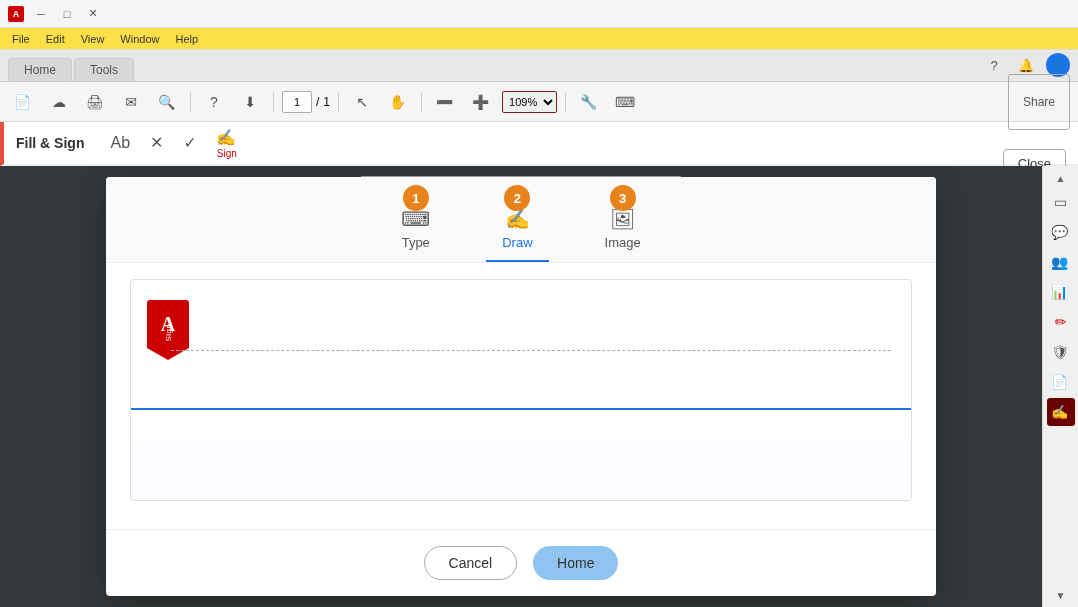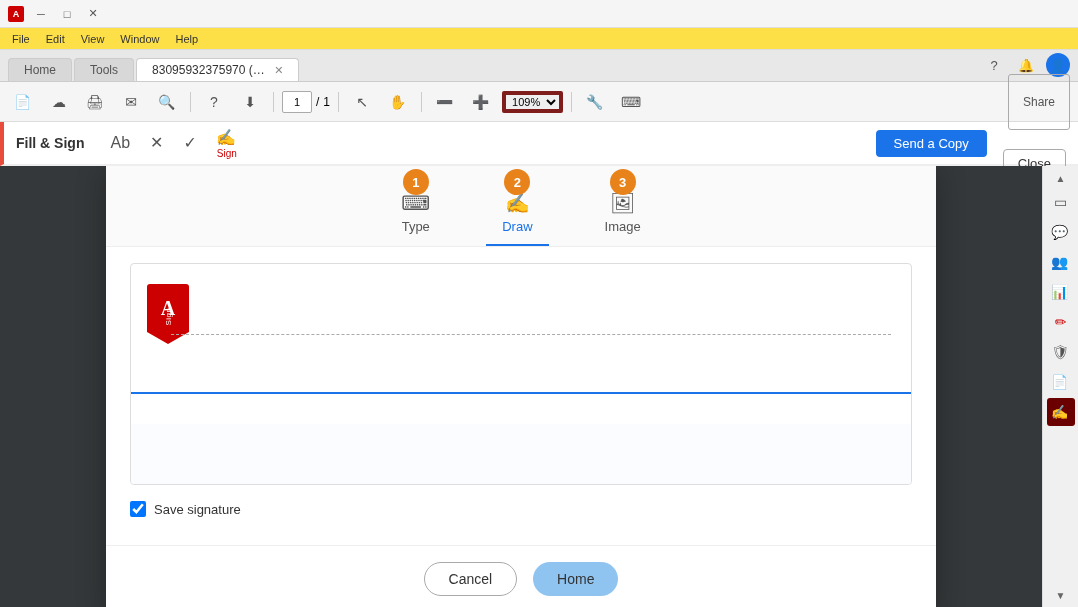--- a/index.html
+++ b/index.html
@@ -124,21 +124,21 @@
     .page-nav {
       display: flex; align-items: center; gap: 4px; font-size: 12px;
     }
     .page-input {
       width: 30px; height: 22px;
       text-align: center; border: 1px solid #aaa;
       border-radius: 2px; font-size: 11px;
     }
     .zoom-select {
       height: 22px; font-size: 11px;
-      border: 4px solid #7f1d1d; border-radius: 2px; padding: 0 2px;
+      border: 1px solid #7f1d1d; border-radius: 2px; padding: 0 2px;
     }
     .toolbar-spacer { flex: 1; }
     .share-btn {
       padding: 20px 14px;
       background: transparent; border: 1px solid #aaa;
       border-radius: 3px; font-size: 12px; cursor: pointer; color: #555;
     }
 
     
     .fill-sign-bar {
@@ -393,24 +393,20 @@
   <span class="menu-item">File</span>
   <span class="menu-item">Edit</span>
   <span class="menu-item">View</span>
   <span class="menu-item">Window</span>
   <span class="menu-item">Help</span>
 </div>
 
 <div class="tab-bar">
   <div class="tab">Home</div>
   <div class="tab">Tools</div>
-  <div class="tab active">
-    <span>83095932375970 (…</span>
-    <span class="tab-close">✕</span>
-  </div>
   <div class="tab-spacer"></div>
   <div class="tab-actions">
     <button class="tab-action-btn">?</button>
     <button class="tab-action-btn">🔔</button>
     <button class="tab-action-btn" style="background:#1a73e8;color:white;border-radius:50%;">👤</button>
   </div>
 </div>
 
 <div class="toolbar">
   <button class="toolbar-btn">📄</button>
@@ -454,21 +450,20 @@
     <span class="icon">✕</span>
   </button>
   <button class="fs-icon-btn">
     <span class="icon">✓</span>
   </button>
   <button class="fs-icon-btn active">
     <span class="icon">✍</span>
     <span>Sign</span>
   </button>
   <div class="fs-spacer"></div>
-  <button class="send-copy-btn">Send a Copy</button>
   <button class="close-btn-top">Close</button>
 </div>
 
 <div class="main-area">
 
   <div class="pdf-bg">
     <div class="pdf-page">
       <div class="pdf-text-h">H</div>
       <div class="pdf-text-sig">Sig</div>
     </div>
@@ -506,24 +501,20 @@
             </div>
 
             <div class="sig-dashed-line"></div>
 
             <div class="sig-baseline"></div>
           </div>
 
           <div class="sig-lower"></div>
         </div>
 
-        <div class="save-sig-row">
-          <input type="checkbox" class="save-sig-check" checked="" style="">
-          <label class="save-sig-label">Save signature</label>
-        </div>
 
         <div class="modal-footer">
           <button class="cancel-btn">Cancel</button>
           <button class="apply-btn">Home</button>
         </div>
       </div>
     </div>
   </div>
 
   <div class="right-sidebar">

